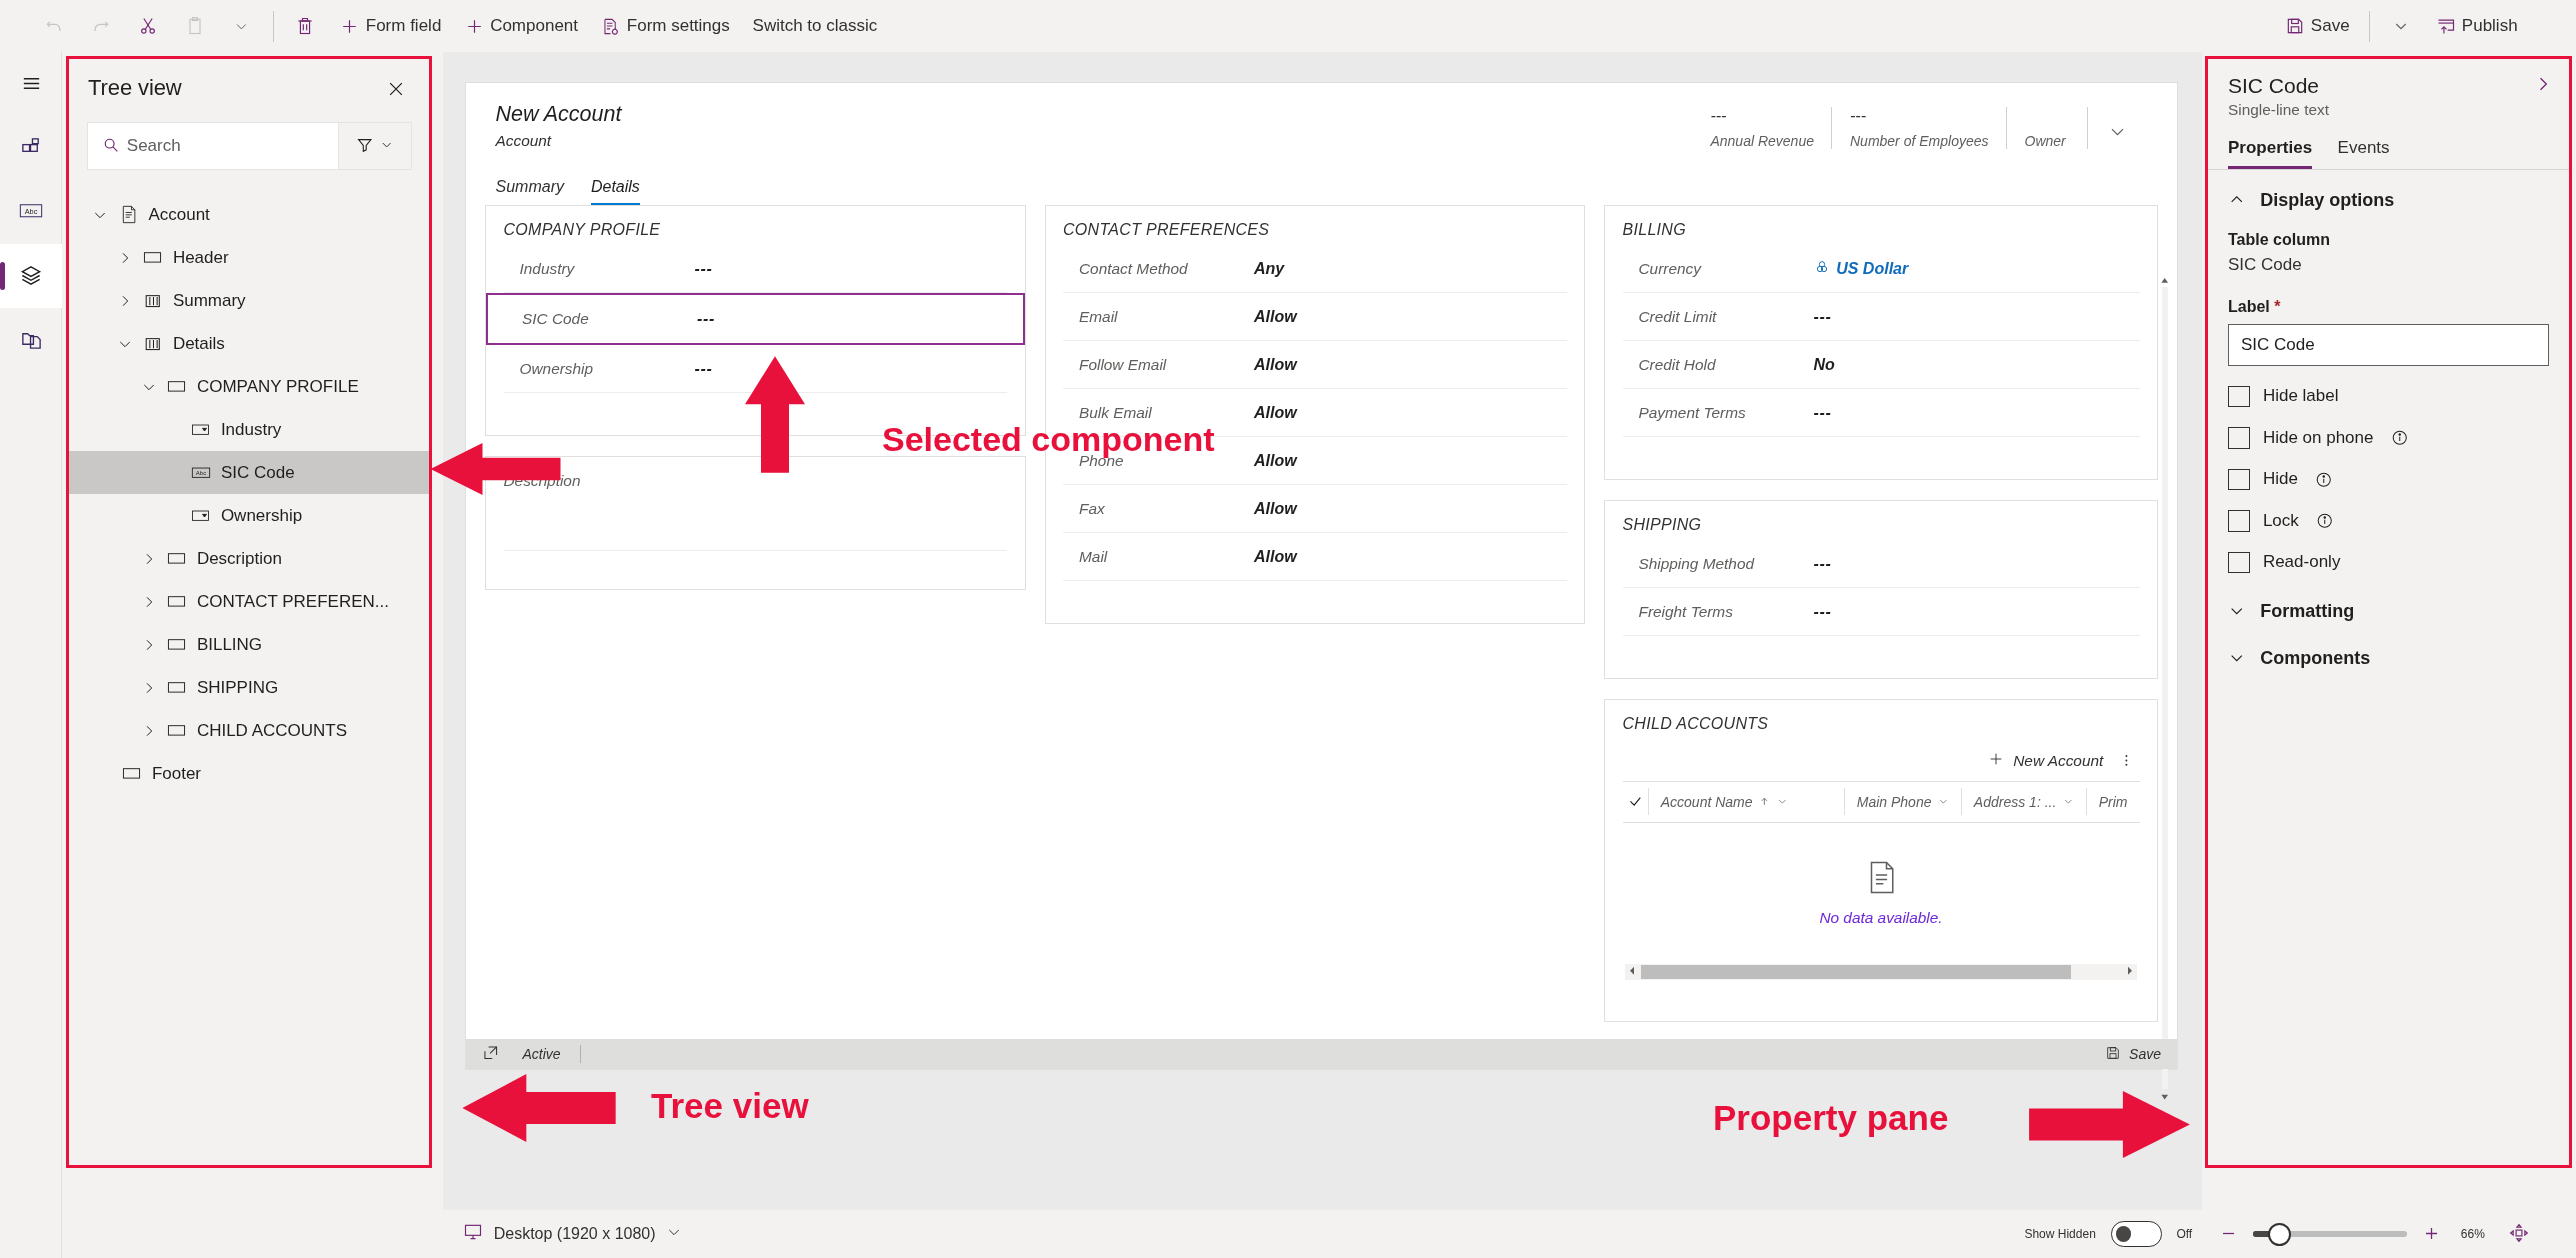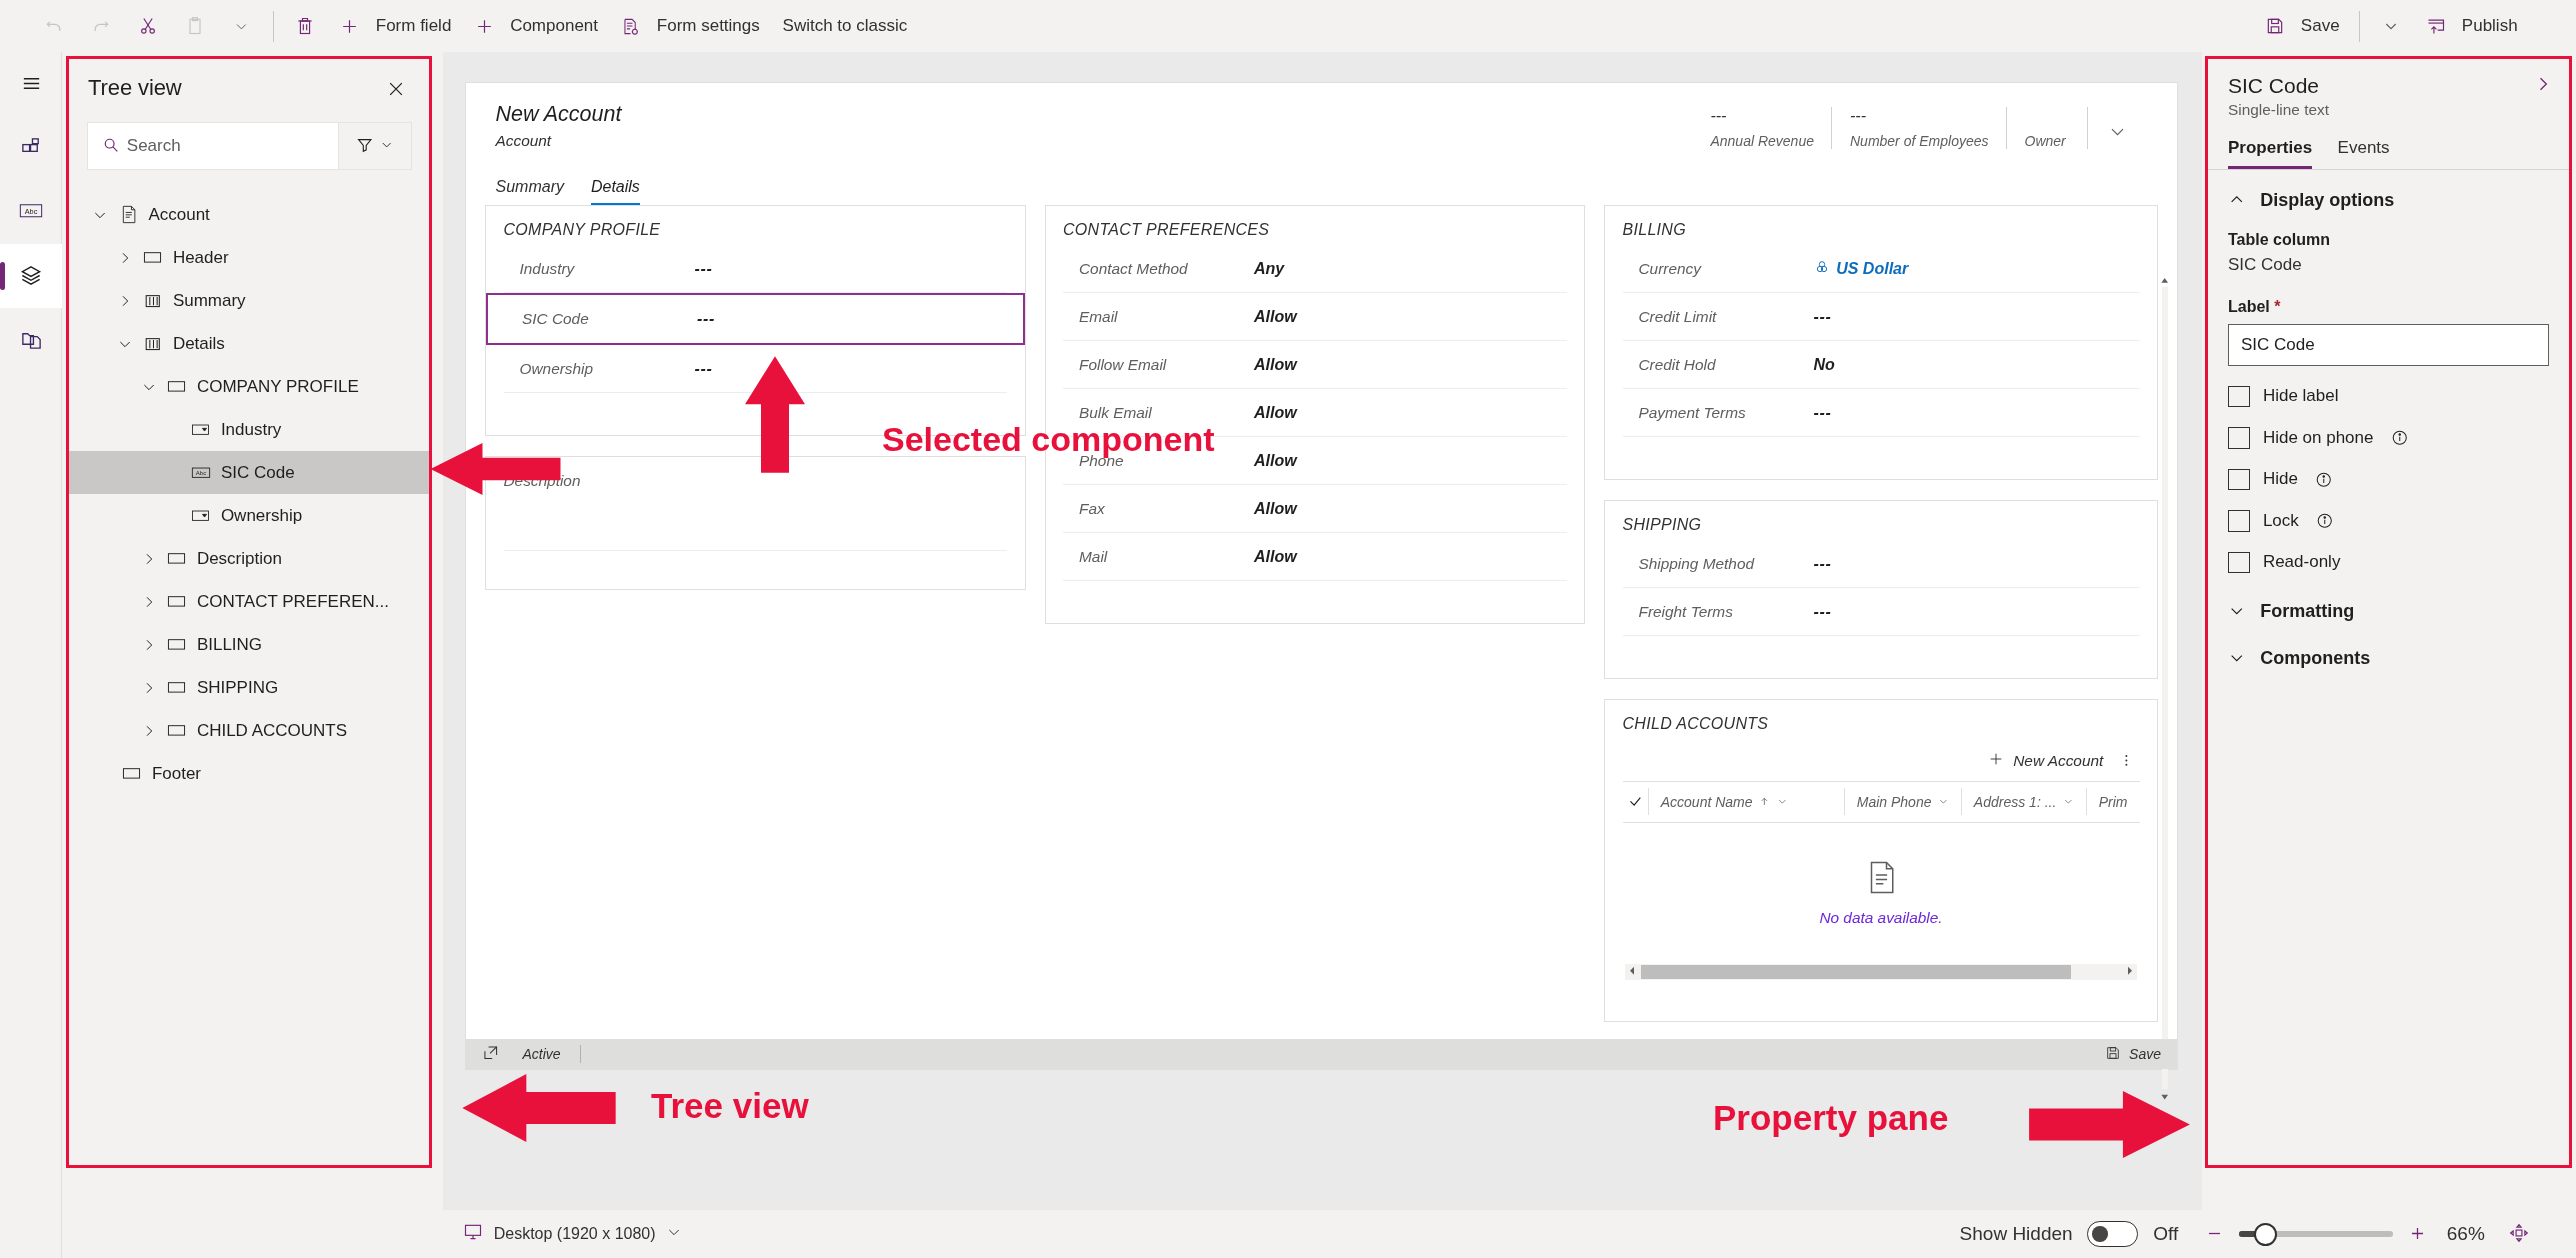--- a/index.html
+++ b/index.html
@@ -14,21 +14,21 @@
 
   
   #commandbar {
     position: absolute; left: 0; top: 0; width: 2576px; height: 52px;
     background: #f3f2f1;
     display: flex; align-items: center;
   }
   .cmd-left { display: flex; align-items: center; padding-left: 31px; gap: 0; }
   .cmd-right { margin-left: auto; display: flex; align-items: center; padding-right: 47px; }
   .cmd-btn {
-    display: flex; align-items: center; gap: 16px;
+    display: flex; align-items: center; gap: 6px;
     height: 39px; padding: 0 11.4px;
     color: #323130; font-size: 17px; white-space: nowrap;
     cursor: default;
   }
   .cmd-btn.icononly { padding: 0 13.4px; }
   .cmd-ico { display:inline-flex; align-items:center; justify-content:center; width: 20px; height: 20px; }
   .cmd-ico svg { display: block; }
   .cmd-sep { width: 0.7px; height: 31px; background: #c8c6c4; margin: 0 8px; }
   .disabled { opacity: .42; }
 
@@ -209,21 +209,21 @@
   .pp-check-lbl { font-size: 17px; color: #201f1e; }
   .pp-info { display: inline-flex; margin-left: 4px; }
 
   
   #bottombar {
     position: absolute; left: 443px; top: 1210px; width: 2133px; height: 48px;
     background: #f3f2f1; display: flex; align-items: center;
   }
   .bb-left { display: flex; align-items: center; gap: 10.7px; padding-left: 20px; font-size: 16px; color: #323130;}
   .bb-right { margin-left: auto; display: flex; align-items: center; gap: 14.8px; padding-right: 47px;}
-  .bb-lbl { font-size: 19px; color: #323130; }
+  .bb-lbl { font-size: 12px; color: #323130; }
   .toggle {
     width: 51px; height: 25.5px; border-radius: 12.8px; border: 1.3px solid #323130;
     background: #ffffff; position: relative; flex: 0 0 51px;
   }
   .toggle .knob {
     position: absolute; left: 4px; top: 4px; width: 15.4px; height: 15.4px;
     border-radius: 50%; background: #484644;
   }
   .slider { width: 154px; height: 25.5px; position: relative; display: flex; align-items: center; }
   .slider .strack { position: absolute; left: 0; right: 0; height: 5.4px; background: #bdbdbd; border-radius: 2.7px;}

